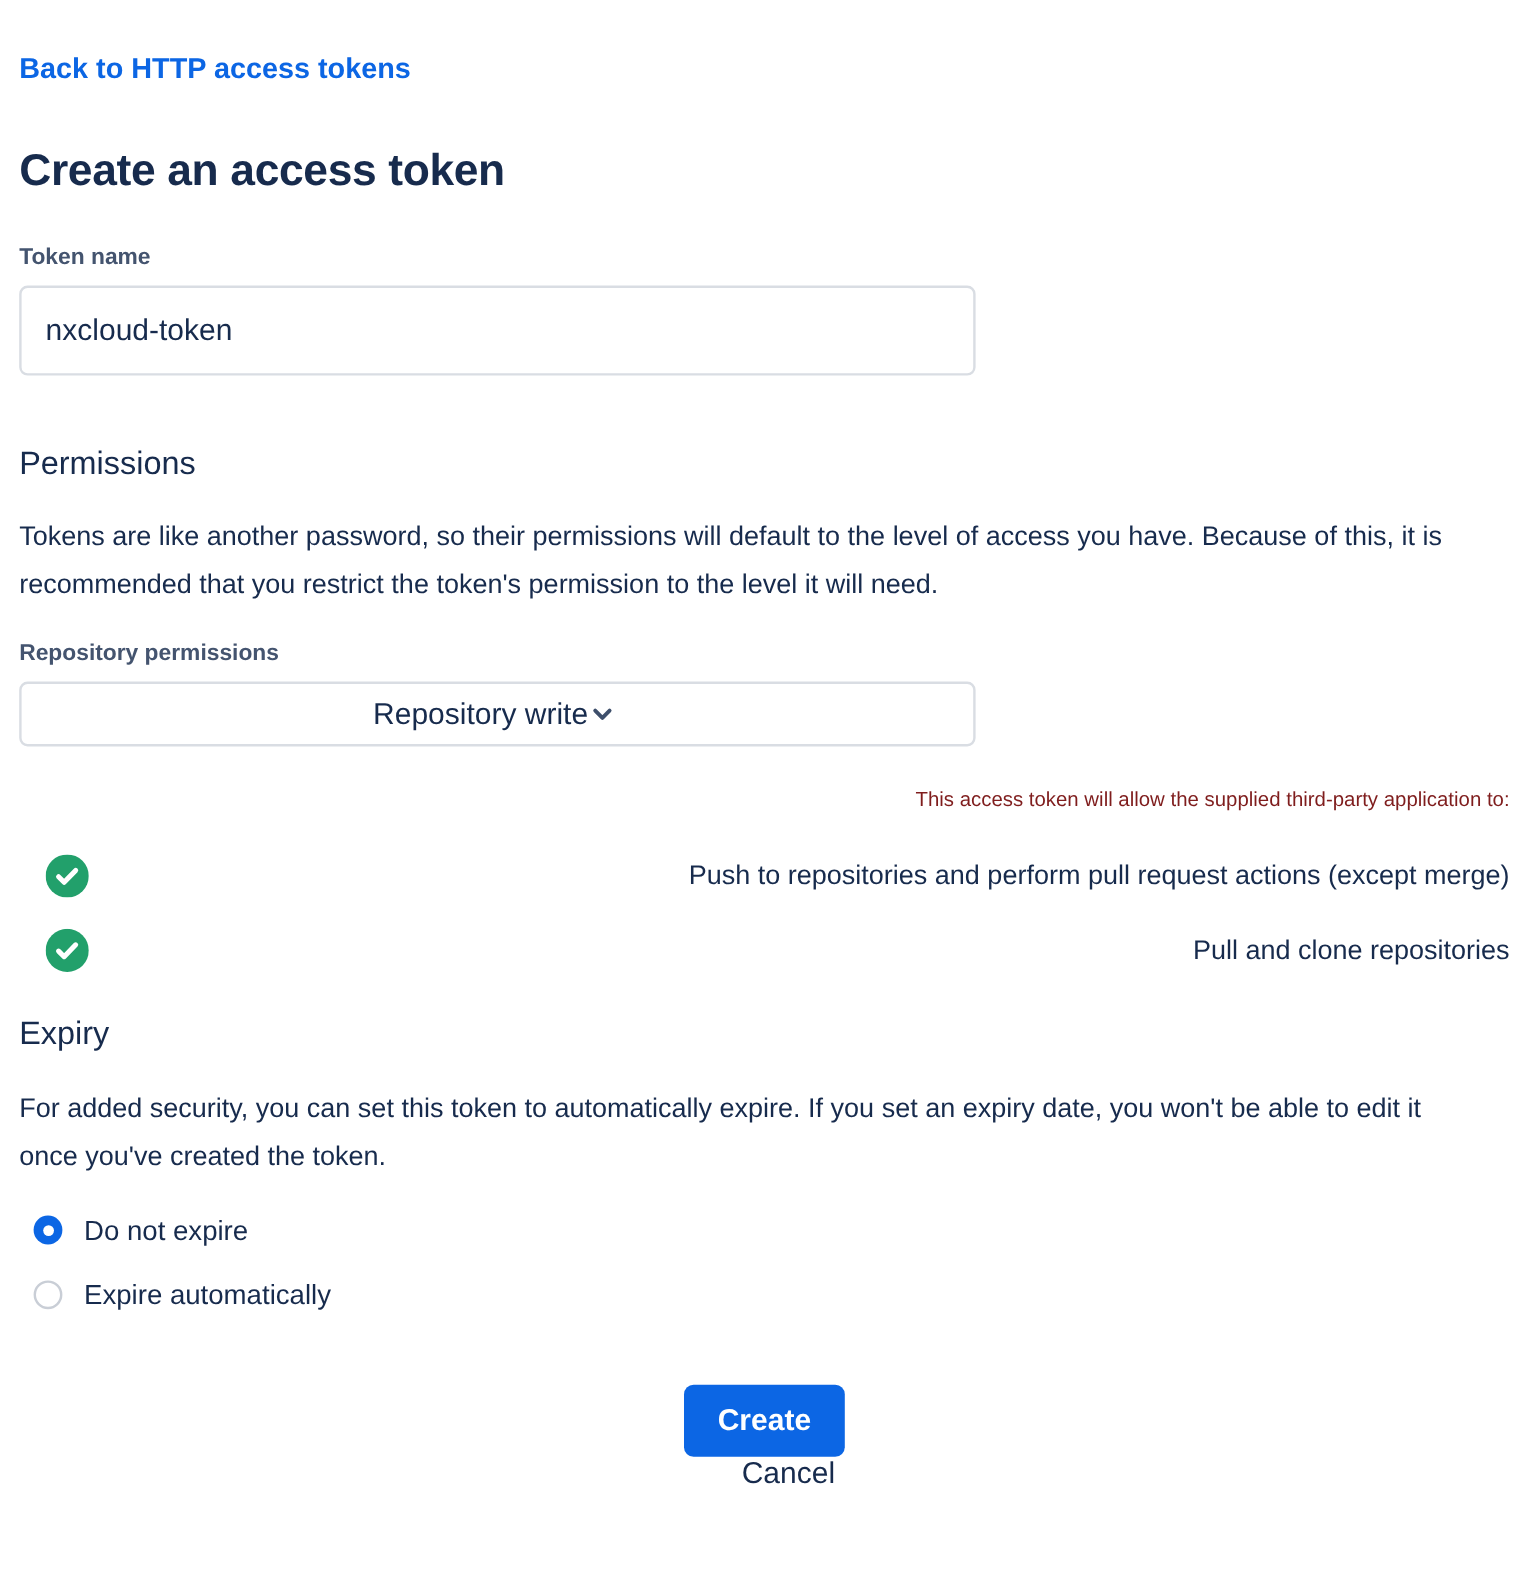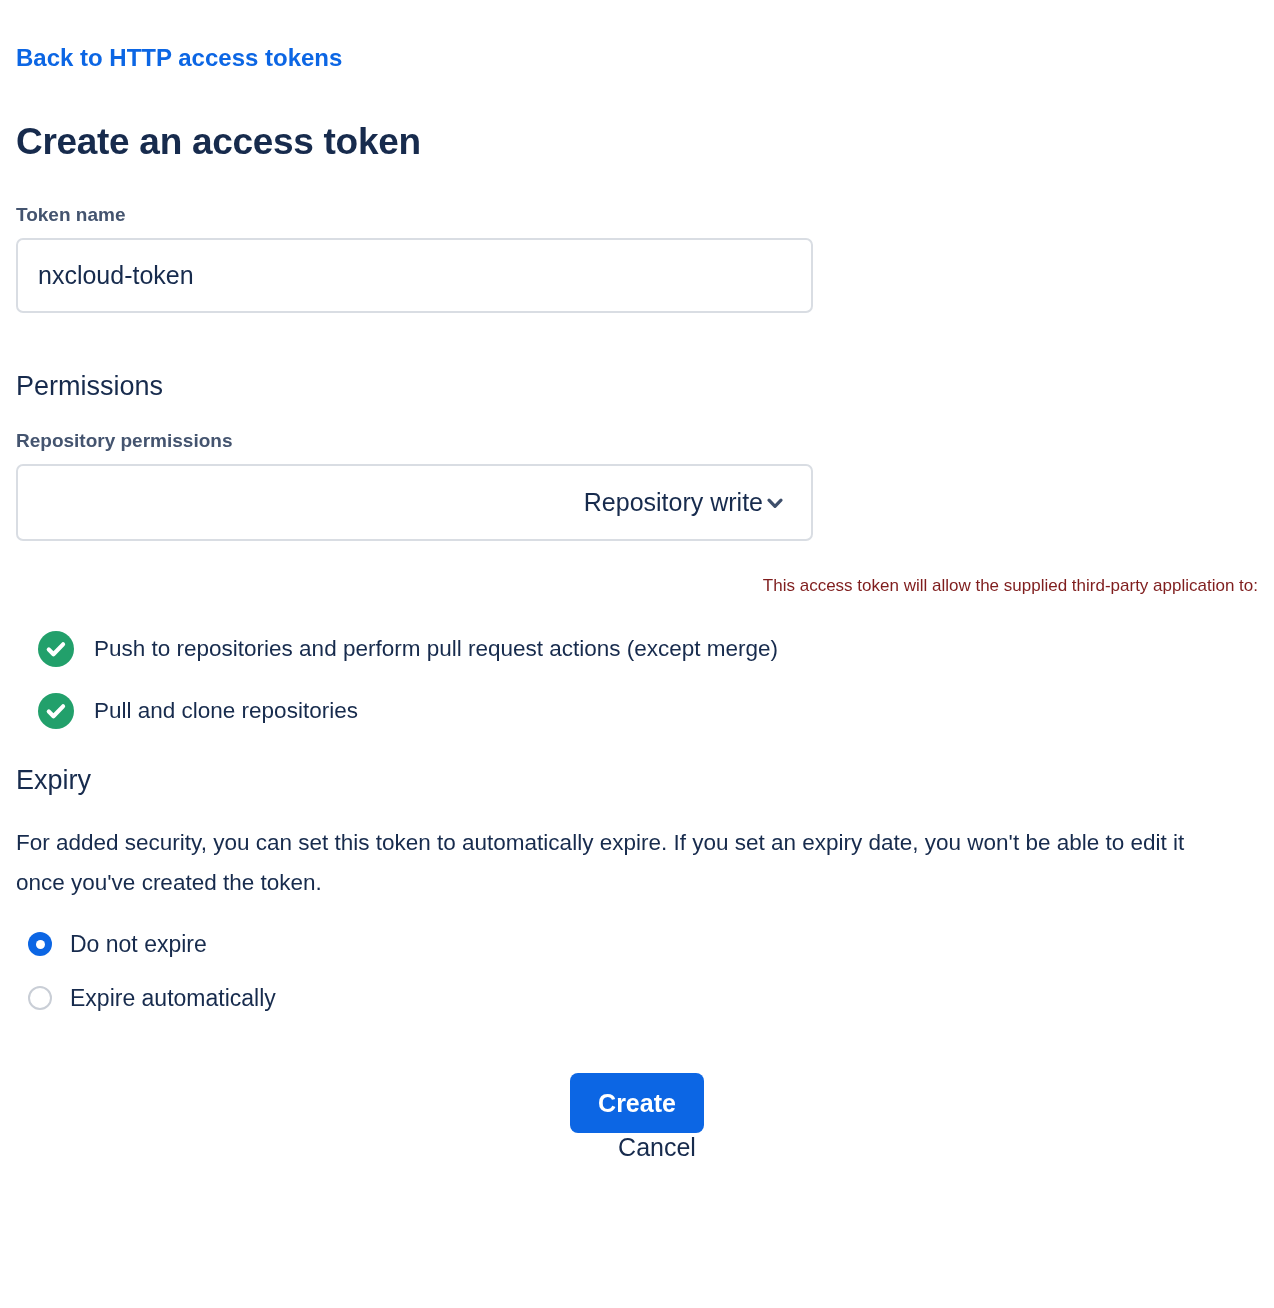--- a/index.html
+++ b/index.html
@@ -71,27 +71,27 @@
     line-height: 40px;
     color: #172B4D;
   }
   p.body-text.expiry-desc { margin-top: 26px; }
 
   .field-label.repo { margin-top: 26px; }
 
   .select-box {
     margin-top: 12px;
     width: 797px;
-    height: 77px;
+    height: 54px;
     border: 2px solid #D9DDE3;
     border-radius: 7px;
     background: #ffffff;
     display: flex;
     align-items: center;
-    justify-content: flex-end;
+    justify-content: center;
     padding: 0 24px 0 20px;
     font-size: 25px;
     color: #172B4D;
     cursor: pointer;
   }
   .select-box .chevron { display: flex; align-items: center; }
 
   .allow-intro {
     margin-top: 30px;
     font-size: 17px;
@@ -99,20 +99,21 @@
     color: #7f1d1d;
     text-align: right;
   }
 
   .granted-list { margin-top: 30px; padding-left: 22px; }
   .granted-item {
     display: flex;
     align-items: center;
     gap: 20px;
     margin-bottom: 26px;
+    justify-content: space-between;
   }
   .granted-item .check-icon { display: flex; flex: 0 0 auto; }
   .granted-item .granted-text { font-size: 22.5px; line-height: 30px; color: #172B4D; }
 
   .radio-group { margin-top: 26px; }
   .radio-row {
     display: flex;
     align-items: center;
     gap: 18px;
     padding-left: 12px;
@@ -177,20 +178,21 @@
   <a class="back-link">Back to HTTP access tokens</a>
 
   <h1 class="page-title">Create an access token</h1>
 
   <label class="field-label">Token name</label>
 
   <input class="text-input" type="text" value="nxcloud-token" style="">
 
   <h2 class="section-heading">Permissions</h2>
 
+  <p class="body-text">Tokens are like another password, so their permissions will default to the level of access you have. Because of this, it is recommended that you restrict the token's permission to the level it will need.</p>
 
   <label class="field-label repo">Repository permissions</label>
 
   <div class="select-box">
     <span>Repository write</span>
     <span class="chevron">
       <svg width="24" height="24" viewBox="0 0 24 24">
         <path d="M6 9.2l6 6.1 6-6.1" stroke="#3E4F6B" stroke-width="3.2" fill="none" stroke-linecap="round" stroke-linejoin="round"></path>
       </svg>
     </span>

